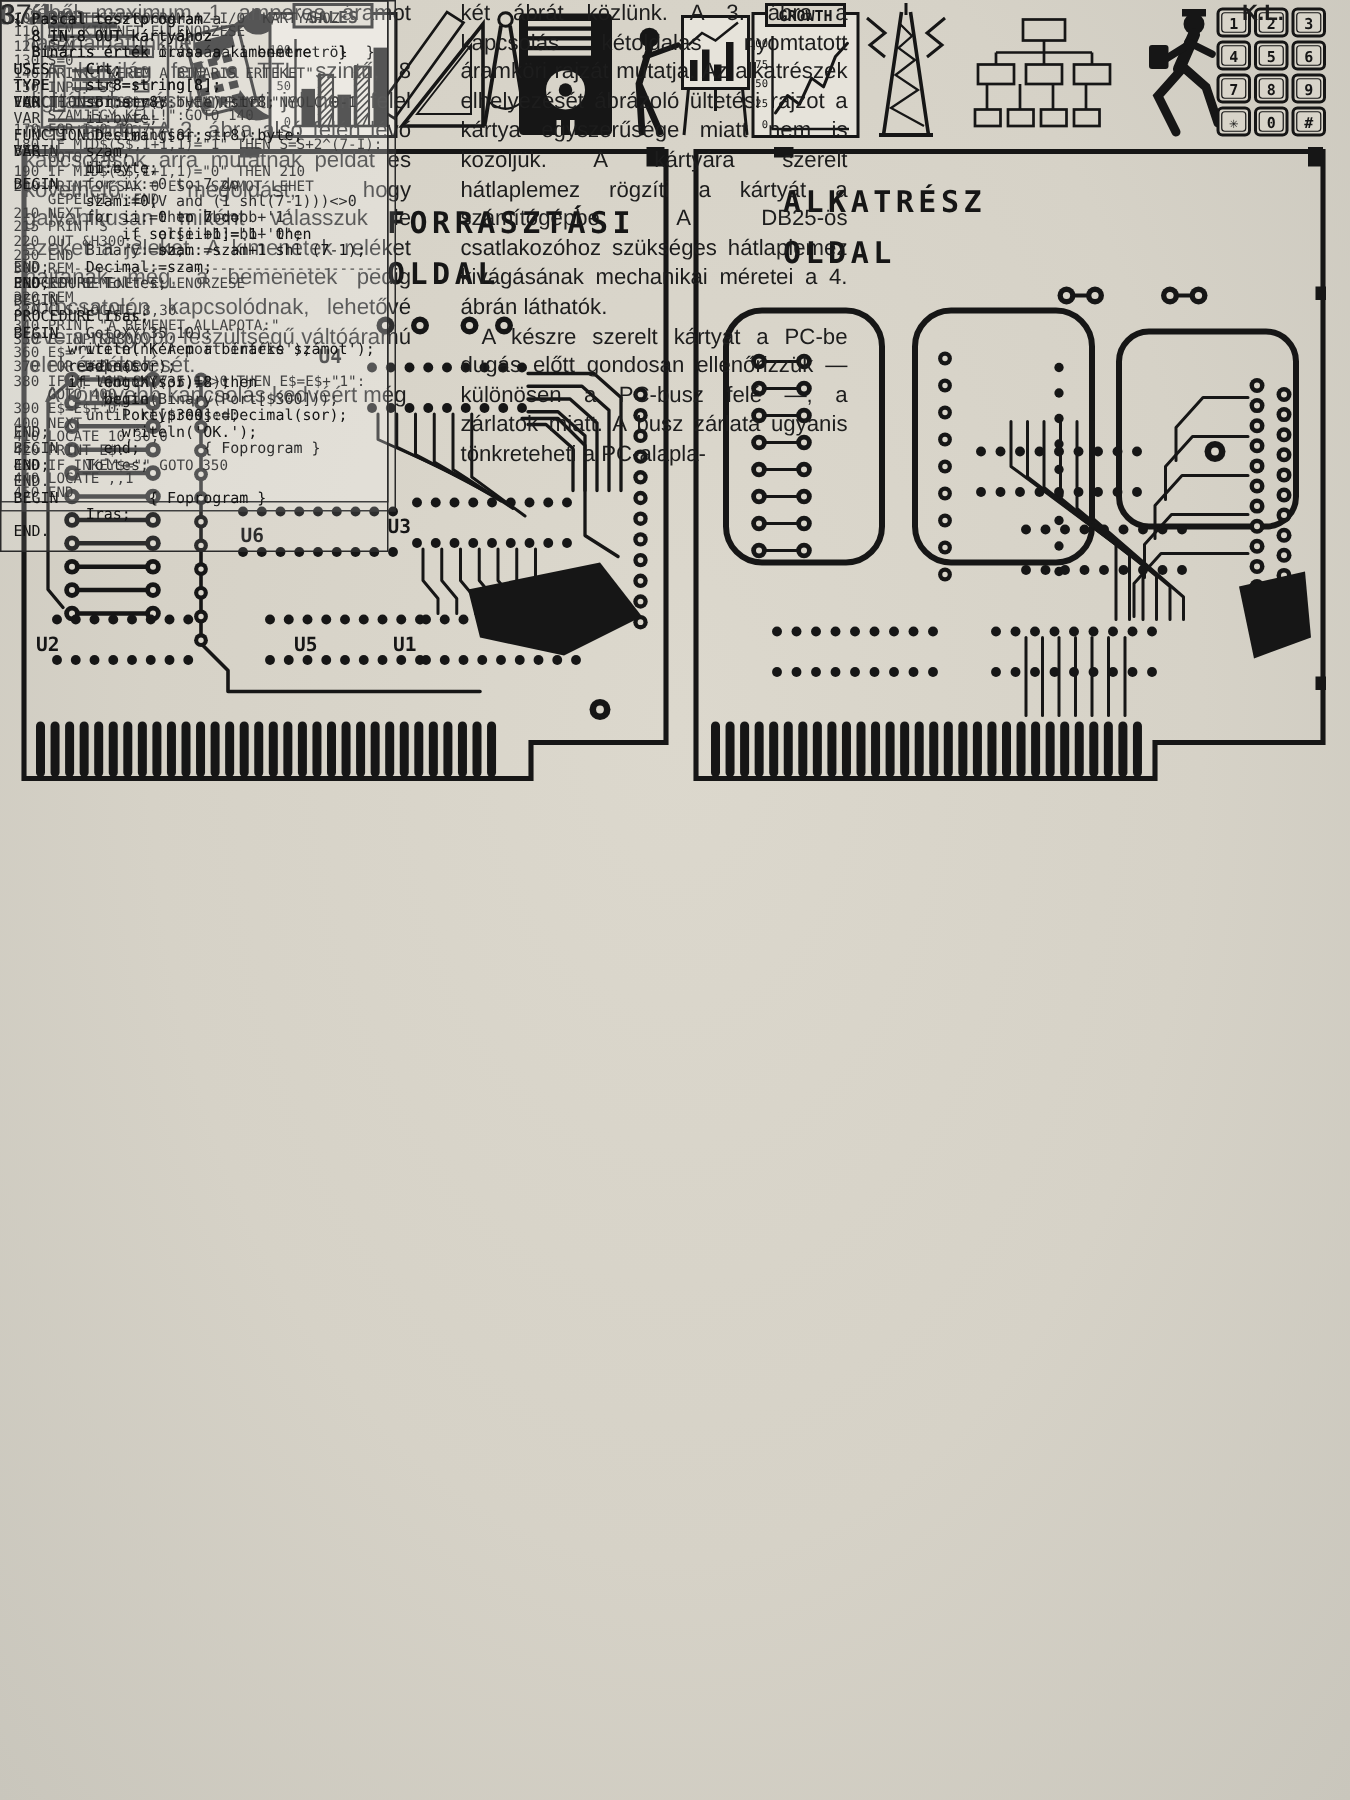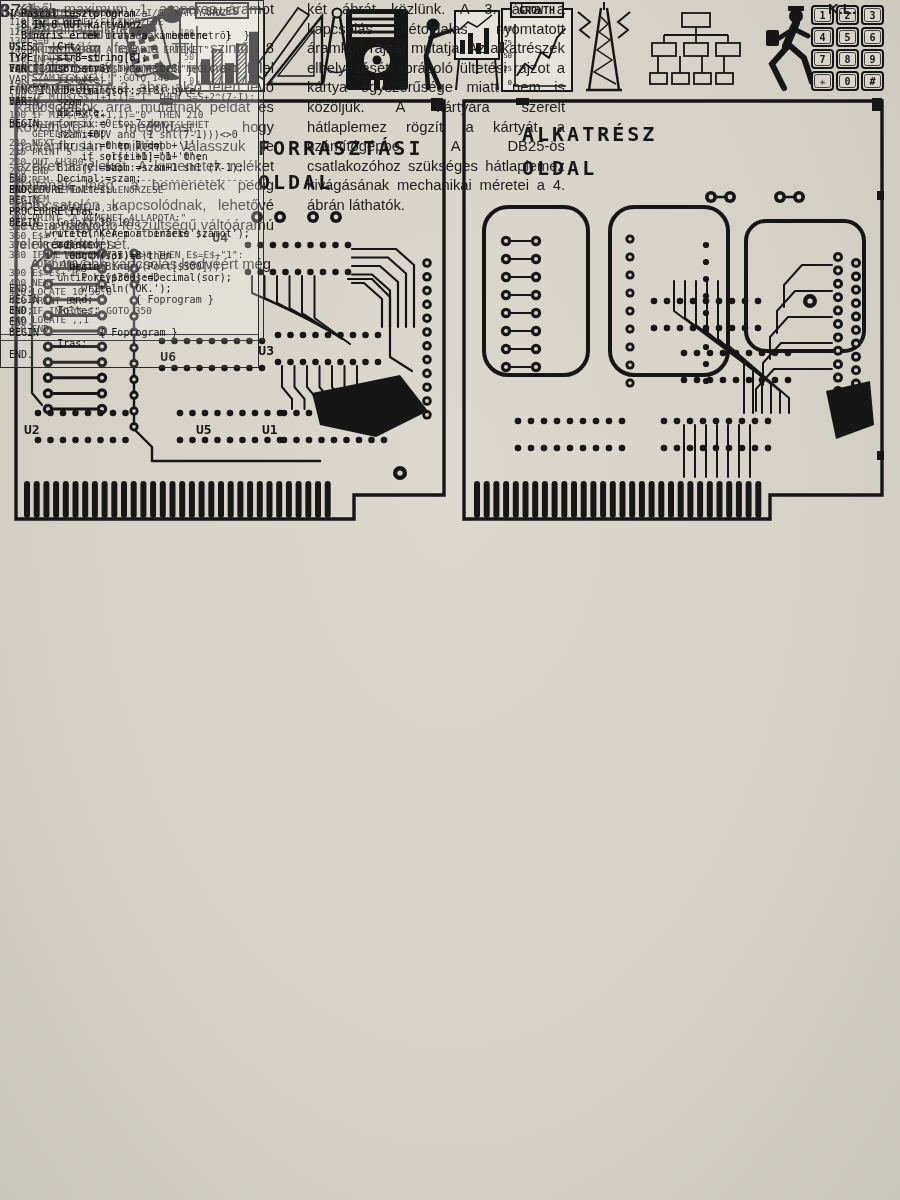--- a/index.html
+++ b/index.html
@@ -828,20 +828,21 @@
   <div class="abs caption" style="left:385;top:536;width:130;text-align:right">3. ábra</div>
 
   <div class="abs article" style="left:22;top:562;width:856">
     <div class="col">
       <p>géből maximum 1 amperes áramot használhatunk fel.</p>
       <p class="ind">A külvilág felé a TTL szintű, 8 digitális be- és kimeneti jel nem felel meg mindig. A 2. ábra alsó felén lévő kapcsolások arra mutatnak példát és követhető megoldást, hogy galvanikusan miként válasszuk le ezeket a jeleket. A kimenetek reléket hajtanak meg, a bemenetek pedig optocsatolón kapcsolódnak, lehetővé téve a nagyobb feszültségű váltóáramú jelek érzékelését.</p>
       <p class="ind">A könnyebb kapcsolás kedvéért még</p>
     </div>
     <div class="col">
       <p>két ábrát közlünk. A 3. ábra a kapcsolás kétoldalas nyomtatott áramköri rajzát mutatja. Az alkatrészek elhelyezését ábrázoló ültetési rajzot a kártya egyszerűsége miatt nem is közöljük. A kártyára szerelt hátlaplemez rögzíti a kártyát a számítógépbe. A DB25-ös csatlakozóhoz szükséges hátlaplemez kivágásának mechanikai méretei a 4. ábrán láthatók.</p>
+      <p class="ind">A készre szerelt kártyát a PC-be dugás előtt gondosan ellenőrizzük — különösen a PC-busz felé —, a zárlatok miatt. A busz zárlata ugyanis tönkreteheti a PC-alapla-</p>
     </div>
     <div class="col">
       <p class="sig">K.L.</p>
     </div>
   </div>
 
   <div class="abs caption" style="left:35;top:818">3. ábra</div>
   <div class="abs caption" style="left:500;top:822;width:112;text-align:center">6. ábra</div>
 
   <div class="abs codebox" style="left:33;top:858;width:288;height:332">

